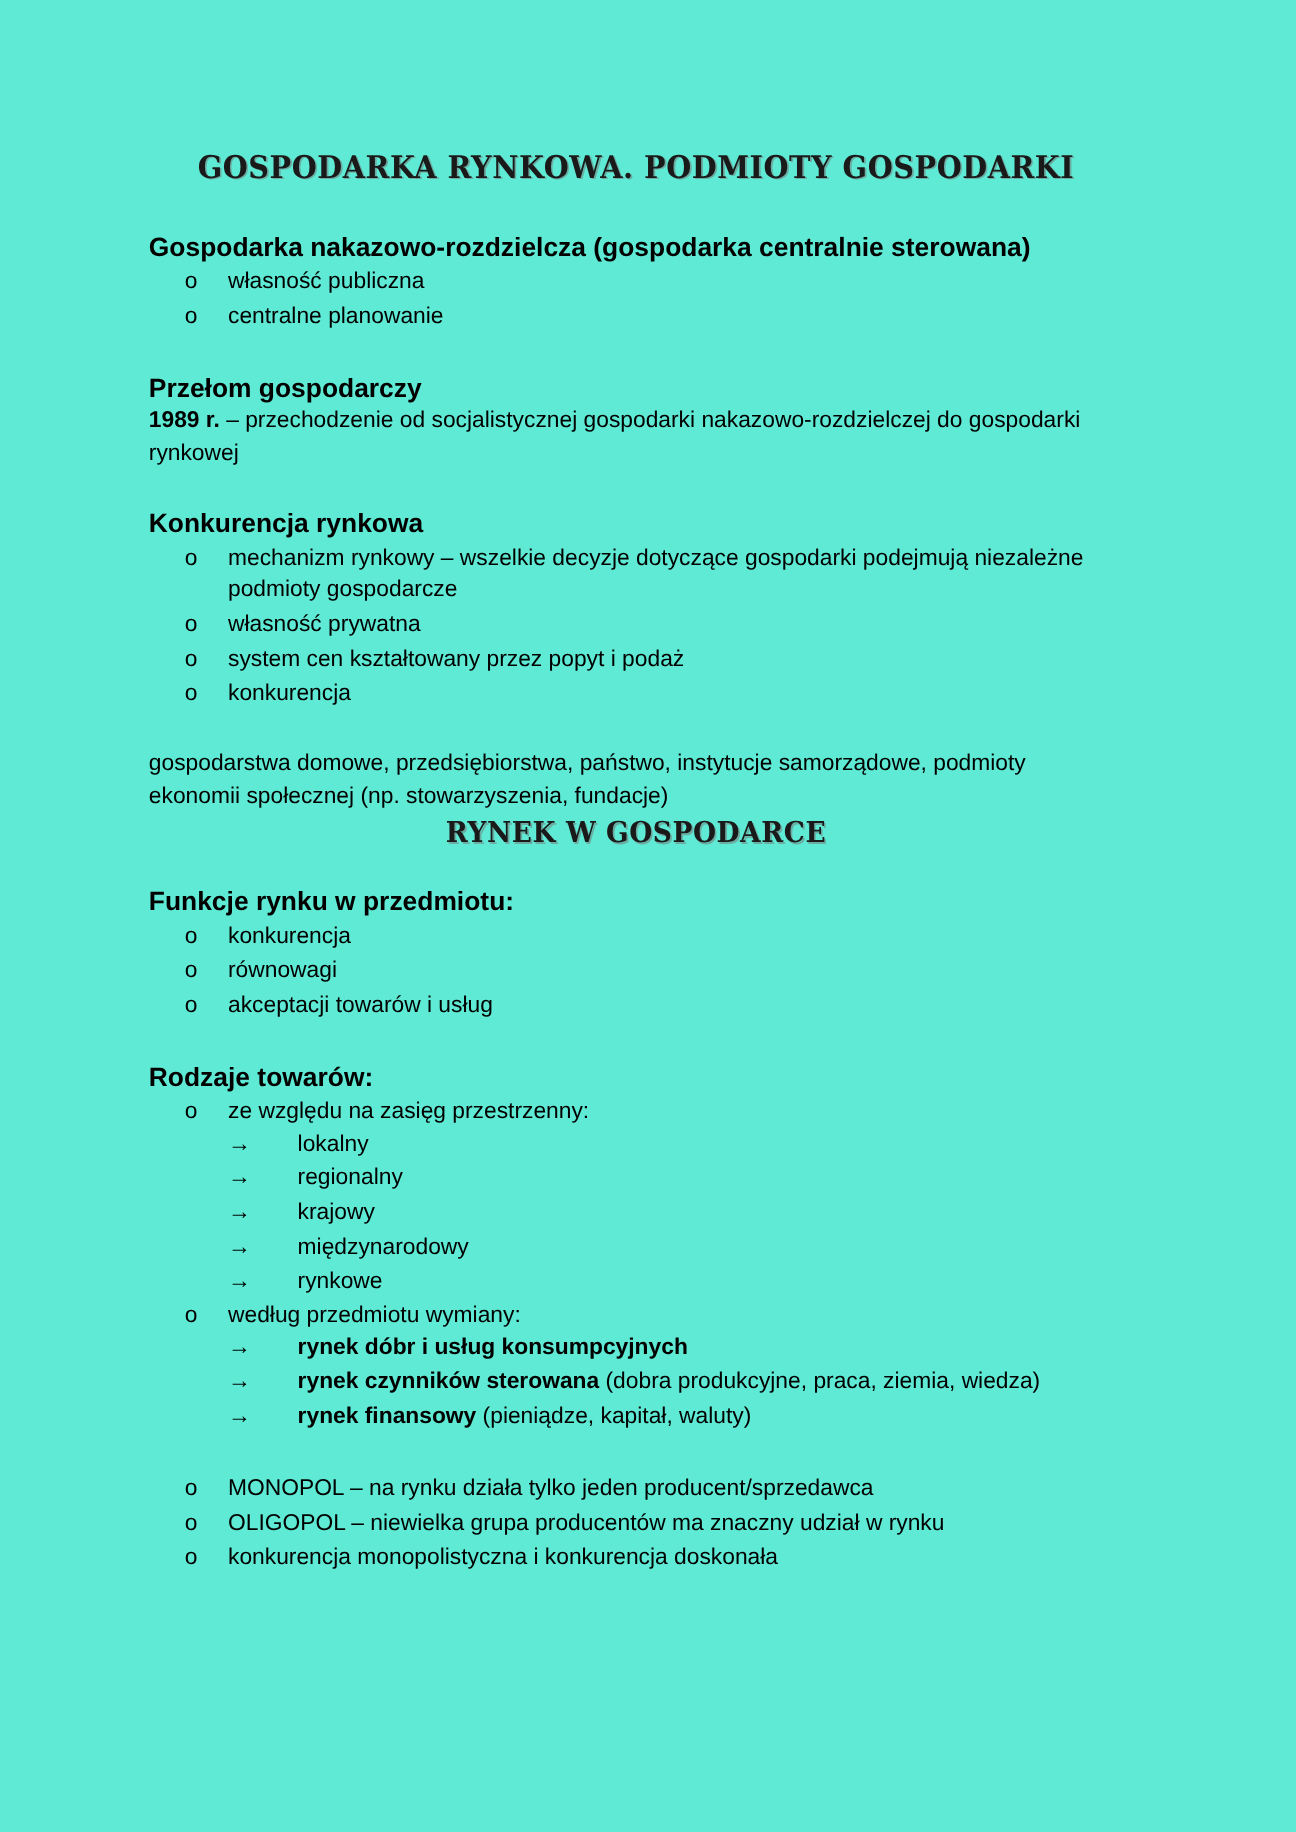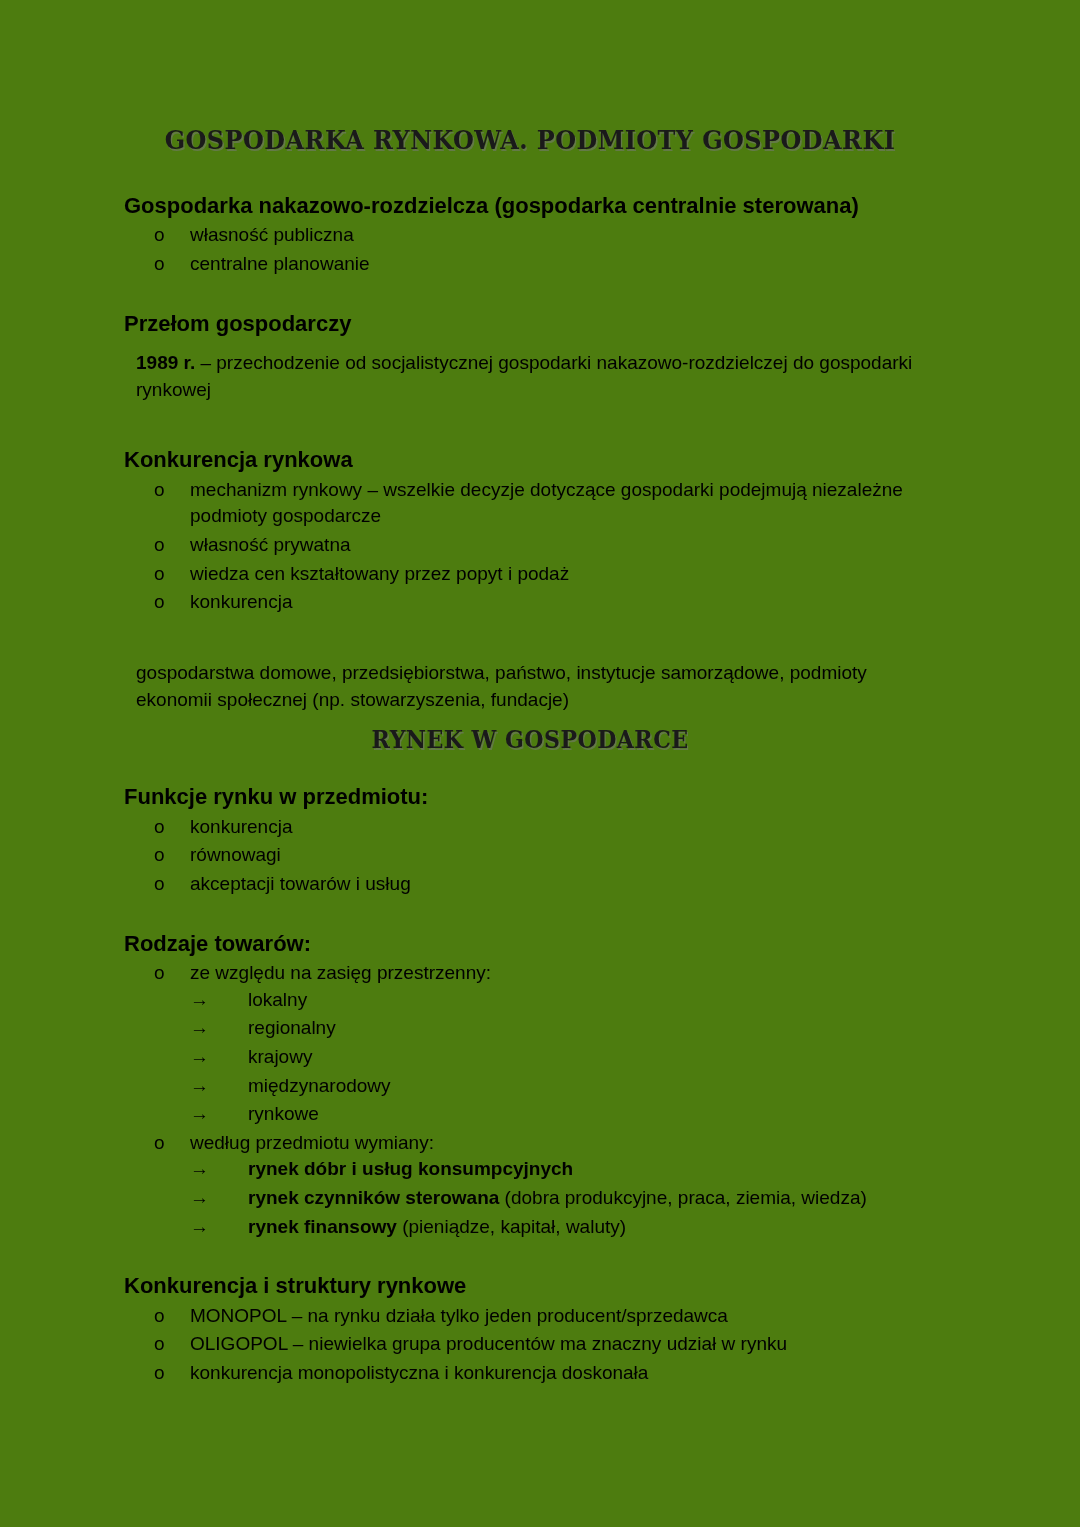--- a/index.html
+++ b/index.html
@@ -10,21 +10,21 @@
   }
   body {
     font-family: "Liberation Sans", sans-serif;
     color: #000000;
   }
   .page {
     position: relative;
     width: 1080px;
     height: 1527px;
     margin: 0 auto;
-    background: #4d7c0f;
+    background: #5eead4;
     overflow: hidden;
     box-sizing: border-box;
     padding: 0;
   }
   .content {
     position: absolute;
     left: 124px;
     top: 126px;
     width: 812px;
   }
@@ -56,21 +56,21 @@
     font-size: 22px;
     line-height: 1.30;
     margin: 0;
     font-weight: 700;
   }
 
   
   .para {
     font-size: 19px;
     line-height: 1.42;
-    margin: 12px;
+    margin: 0;
   }
   .para b, .para strong { font-weight: 700; }
 
   
   .block { margin-bottom: 0; }
   .gap-lg { height: 30px; }
 
   
   ul.level1 {
     list-style: none;
@@ -150,21 +150,21 @@
         <li>
           <span class="marker-o">o</span>
           <span class="li-text">mechanizm rynkowy – wszelkie decyzje dotyczące gospodarki podejmują niezależne podmioty gospodarcze</span>
         </li>
         <li>
           <span class="marker-o">o</span>
           <span class="li-text">własność prywatna</span>
         </li>
         <li>
           <span class="marker-o">o</span>
-          <span class="li-text">wiedza cen kształtowany przez popyt i podaż</span>
+          <span class="li-text">system cen kształtowany przez popyt i podaż</span>
         </li>
         <li>
           <span class="marker-o">o</span>
           <span class="li-text">konkurencja</span>
         </li>
       </ul>
     </div>
 
     <div class="gap-lg"></div>
 
@@ -245,21 +245,20 @@
             </li>
           </ul>
         </li>
 
       </ul>
     </div>
 
     <div class="gap-lg"></div>
 
     <div class="block">
-      <p class="section-heading">Konkurencja i struktury rynkowe</p>
       <ul class="level1">
         <li>
           <span class="marker-o">o</span>
           <span class="li-text">MONOPOL – na rynku działa tylko jeden producent/sprzedawca</span>
         </li>
         <li>
           <span class="marker-o">o</span>
           <span class="li-text">OLIGOPOL – niewielka grupa producentów ma znaczny udział w rynku</span>
         </li>
         <li>

